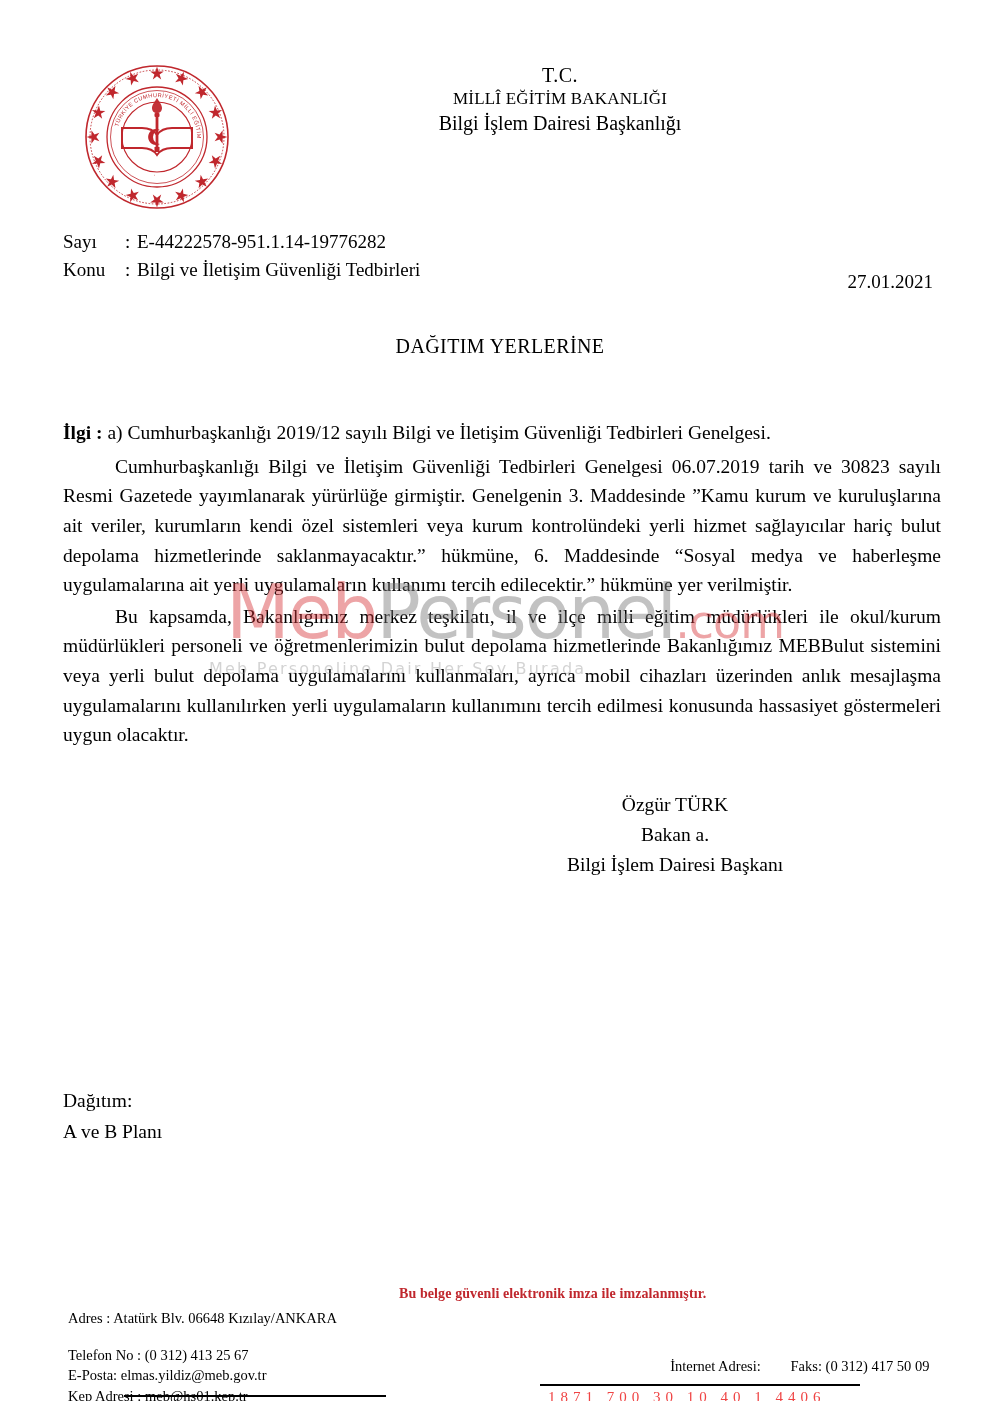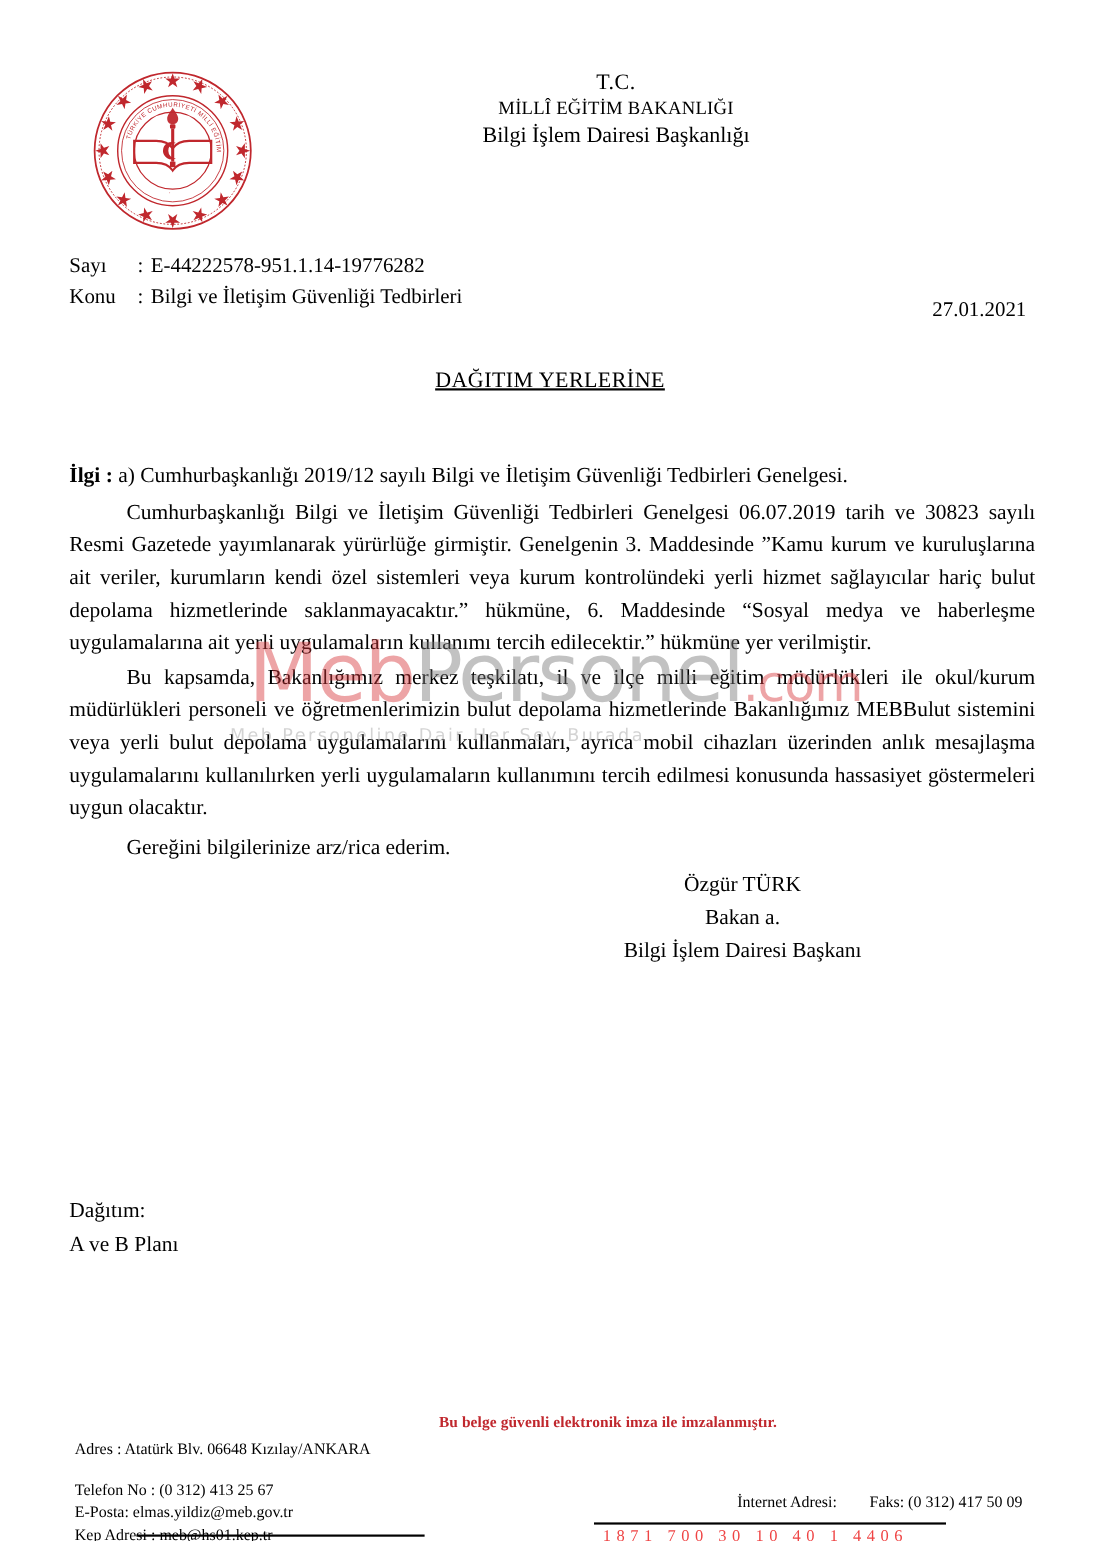--- a/index.html
+++ b/index.html
@@ -62,21 +62,20 @@
   }
 
   
   .recipient {
     position: absolute;
     left: 0; top: 335px;
     width: 1000px;
     text-align: center;
     font-size: 20px;
     letter-spacing: 0.4px;
-    text-decoration: underline;
   }
 
   
   .body-block {
     position: absolute;
     left: 63px; top: 418px;
     width: 878px;
     font-size: 19.5px;
     line-height: 1.52;
     text-align: justify;
@@ -290,21 +289,20 @@
 </div>
 
 <div class="recipient">DAĞITIM YERLERİNE</div>
 
 <div class="body-block">
   <div class="ilgi-line">
     <span class="ilgi-label">İlgi :</span><span> a) Cumhurbaşkanlığı 2019/12 sayılı Bilgi ve İletişim Güvenliği Tedbirleri Genelgesi.</span>
   </div>
   <p class="para">Cumhurbaşkanlığı Bilgi ve İletişim Güvenliği Tedbirleri Genelgesi 06.07.2019 tarih ve 30823 sayılı Resmi Gazetede yayımlanarak yürürlüğe girmiştir. Genelgenin 3. Maddesinde ”Kamu kurum ve kuruluşlarına ait veriler, kurumların kendi özel sistemleri veya kurum kontrolündeki yerli hizmet sağlayıcılar hariç bulut depolama hizmetlerinde saklanmayacaktır.” hükmüne, 6. Maddesinde “Sosyal medya ve haberleşme uygulamalarına ait yerli uygulamaların kullanımı tercih edilecektir.” hükmüne yer verilmiştir.</p>
   <p class="para">Bu kapsamda, Bakanlığımız merkez teşkilatı, il ve ilçe milli eğitim müdürlükleri ile okul/kurum müdürlükleri personeli ve öğretmenlerimizin bulut depolama hizmetlerinde Bakanlığımız MEBBulut sistemini veya yerli bulut depolama uygulamalarını kullanmaları, ayrıca mobil cihazları üzerinden anlık mesajlaşma uygulamalarını  kullanılırken yerli uygulamaların kullanımını  tercih edilmesi konusunda hassasiyet göstermeleri uygun olacaktır.</p>
-  <p class="para para-last">Gereğini bilgilerinize arz/rica  ederim.</p>
 </div>
 
 <div class="watermark">
   <div class="wm-text"><span class="wm-red">Meb</span><span class="wm-grey">Personel</span><span class="wm-dotcom">.com</span></div>
   <div class="wm-tagline">Meb Personeline Dair Her Şey Burada</div>
 </div>
 
 <div class="signature">
   <div>Özgür TÜRK</div>
   <div>Bakan a.</div>

